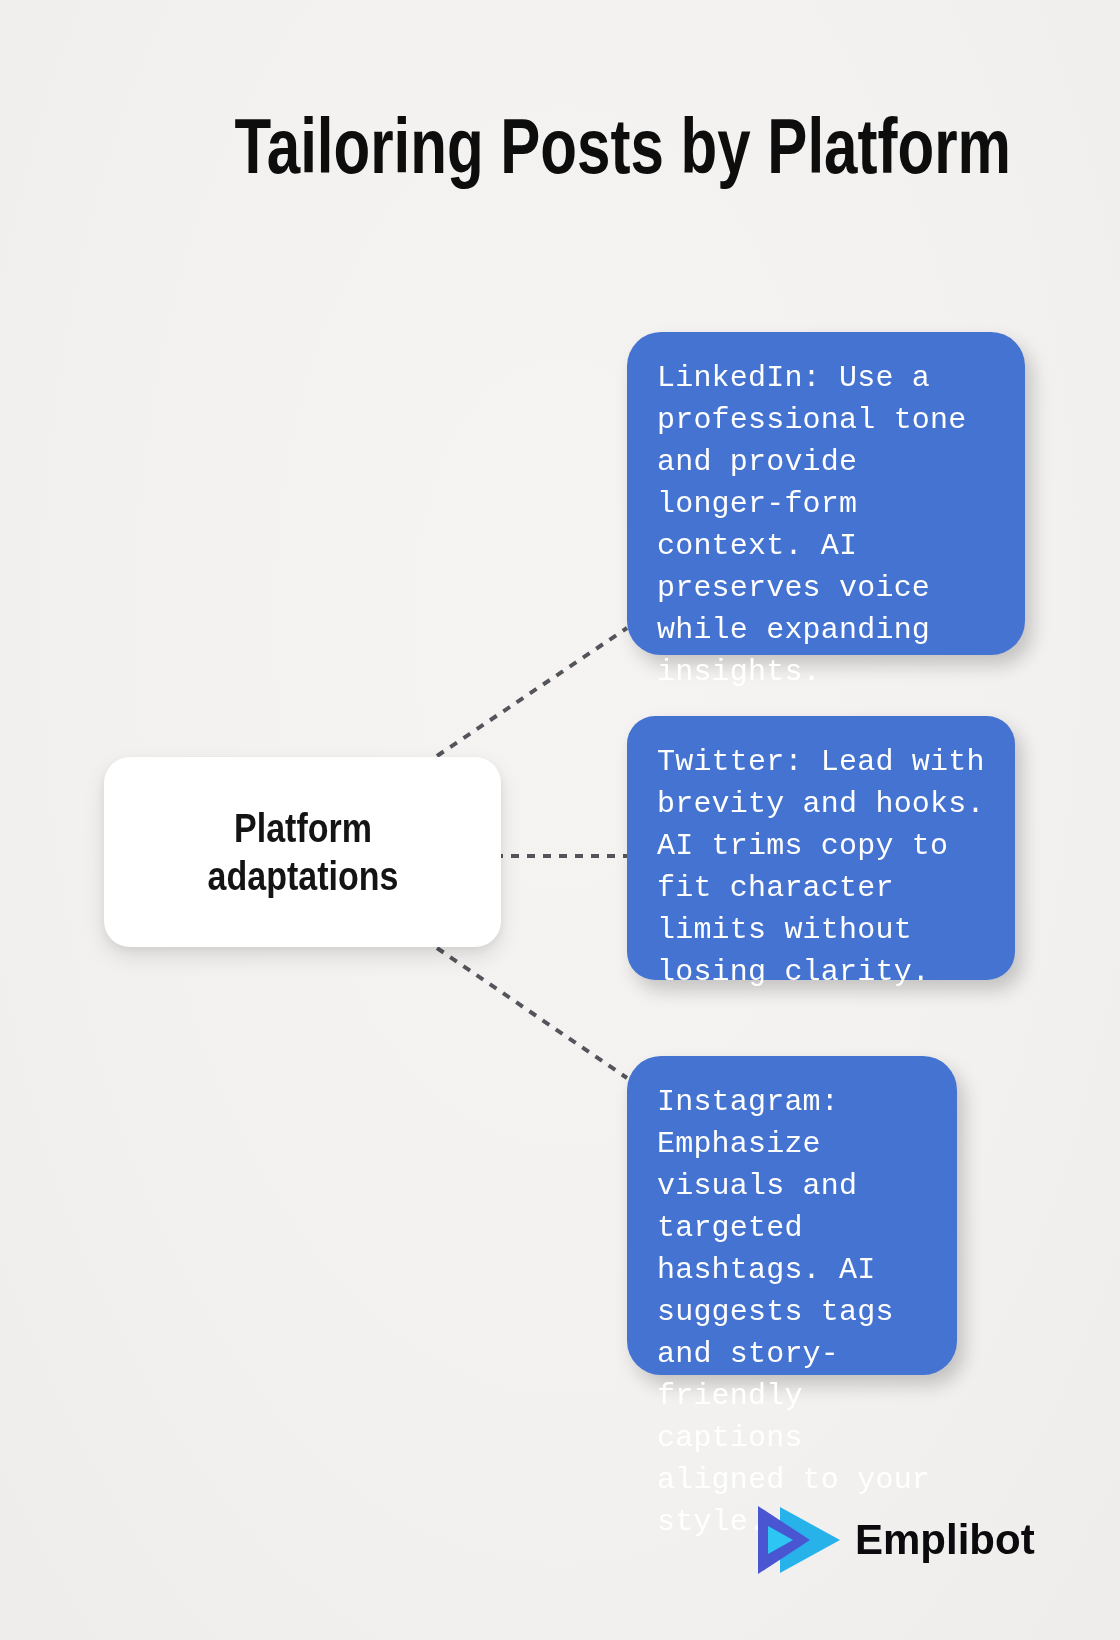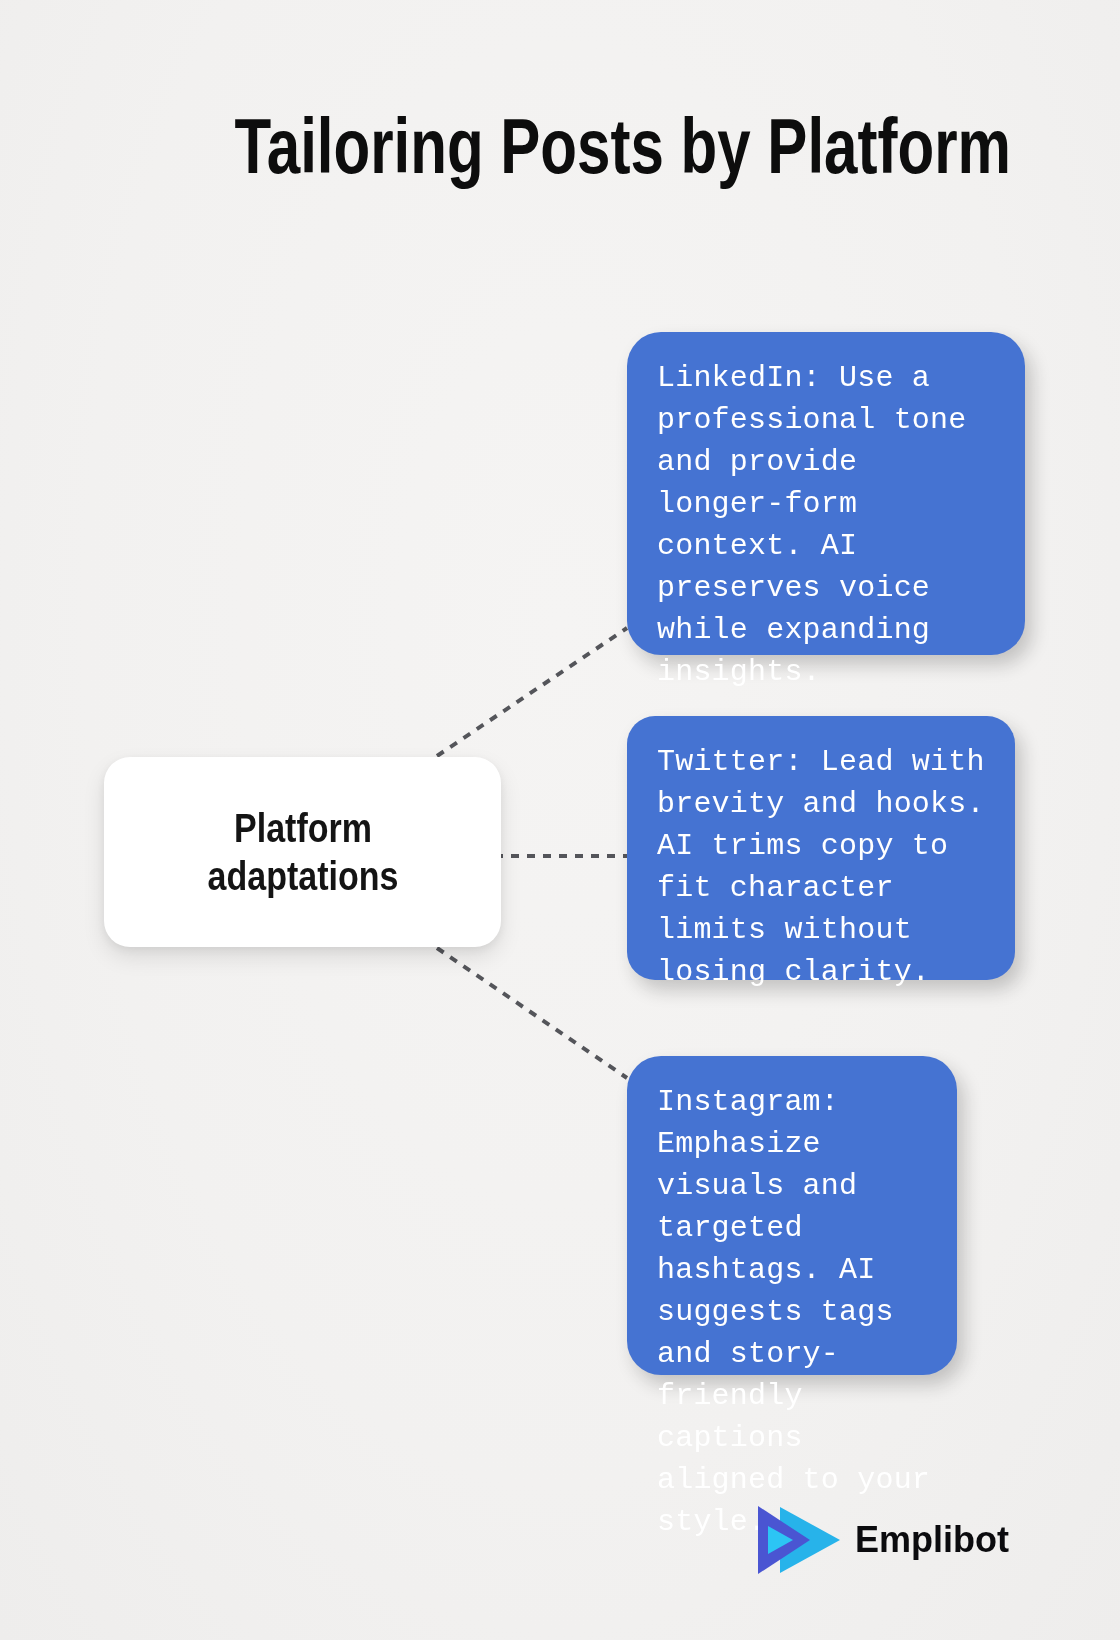--- a/index.html
+++ b/index.html
@@ -103,21 +103,21 @@
   
   .brand-footer {
     position: absolute;
     left: 758px;
     top: 1506px;
     display: flex;
     align-items: center;
     gap: 13px;
   }
   .brand-name {
-    font-size: 36px;
+    font-size: 42px;
     font-weight: 700;
     line-height: 68px;
     color: #0b0b0e;
     letter-spacing: 0px;
   }
 </style>
 </head>
 <body>
 
 <div class="canvas">

